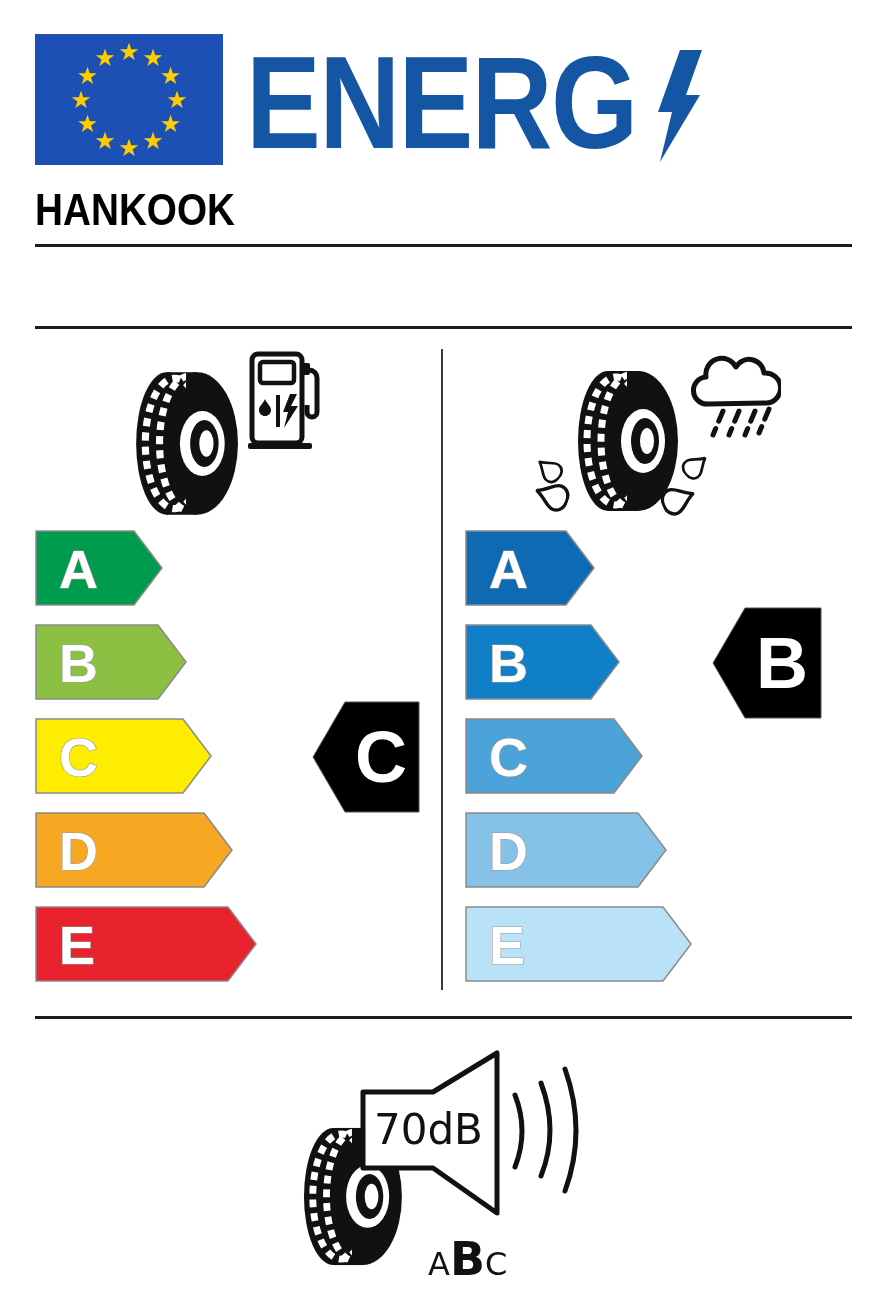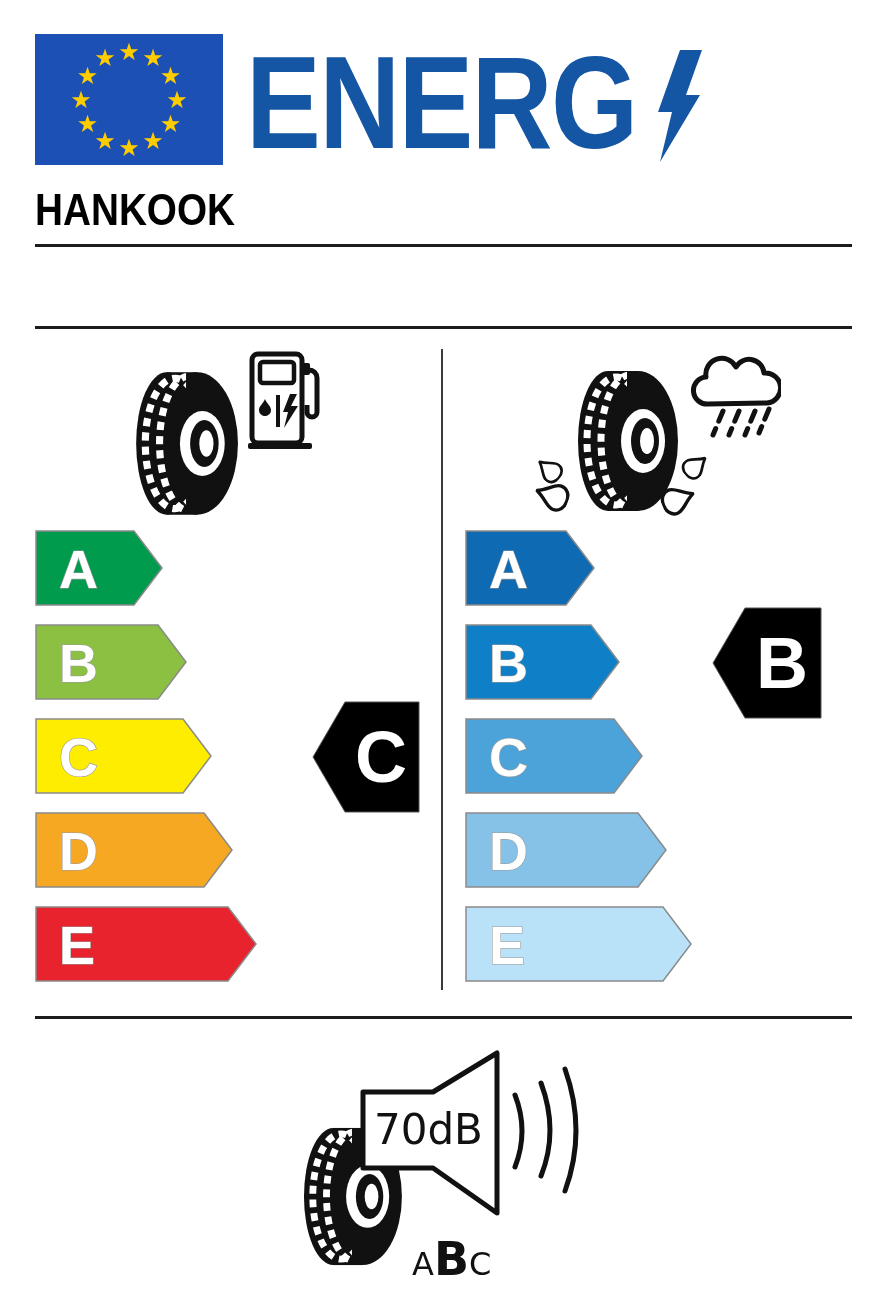--- a/index.html
+++ b/index.html
@@ -6,21 +6,21 @@
   .label{position:relative;width:886px;height:1299px;background:#fff;overflow:hidden;
          font-family:"Liberation Sans",sans-serif;}
   .abs{position:absolute;}
   .hline{position:absolute;left:35px;width:817px;height:3px;background:#1c1c1c;}
   .vdivider{position:absolute;left:441px;top:349px;width:2px;height:641px;background:#3a3a3a;}
   .energ{position:absolute;left:246px;top:36px;font-size:132px;font-weight:bold;
          line-height:1.02;color:#1556a4;letter-spacing:-2px;
          transform:scaleX(0.85);transform-origin:left top;white-space:nowrap;}
   .brand{position:absolute;left:35px;top:188px;font-size:44px;font-weight:bold;color:#000;
          transform:scaleX(0.88);transform-origin:left top;line-height:1.0;}
-  .abc{position:absolute;left:412px;top:1232px;font-family:"DejaVu Sans",sans-serif;
+  .abc{position:absolute;left:428px;top:1232px;font-family:"DejaVu Sans",sans-serif;
        color:#111;white-space:nowrap;}
   .abc .reg{font-size:32px;}
   .abc .big{font-size:46px;font-weight:bold;}
   svg text{font-family:"Liberation Sans",sans-serif;}
   text.dejavu{font-family:"DejaVu Sans",sans-serif;}
   .grade-letter-text{font-weight:bold;}
 </style>
 </head>
 <body>
 

